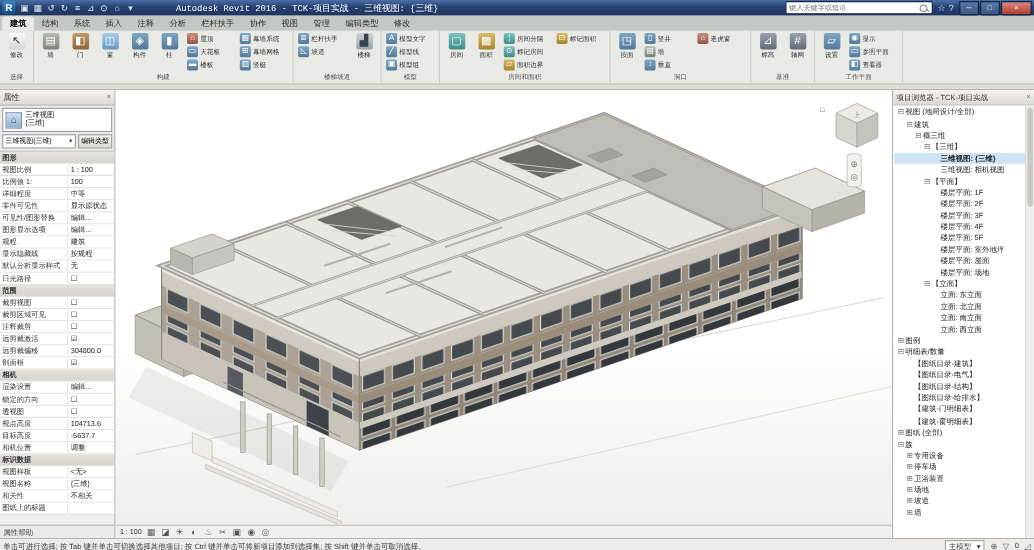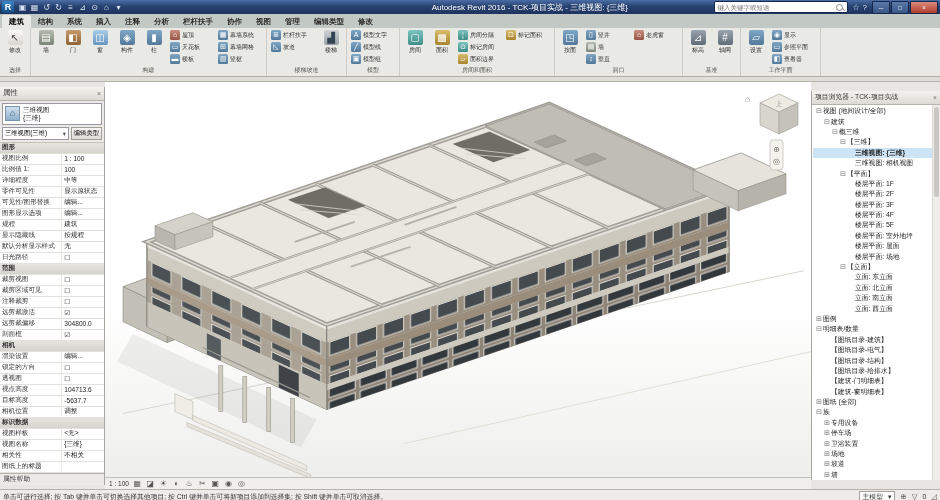--- a/index.html
+++ b/index.html
@@ -6,39 +6,39 @@
   .app{width:940px;height:500px;position:relative;overflow:hidden;background:#e8e6e2;
        font-family:"Liberation Sans","DejaVu Sans",sans-serif;cursor:default;}
 
   
   .titlebar{height:14px;background:linear-gradient(#4a6ea8,#28426f 45%,#1d3360);display:flex;
             align-items:center;color:#fff;font-size:8px;position:relative;padding:0 2px;}
   .logo{width:12px;height:12px;background:linear-gradient(#3b87c8,#14497f);color:#fff;font-weight:bold;
         font-size:9px;border-radius:2px;display:grid;place-items:center;margin-right:3px;flex:none;}
   .qat{display:flex;align-items:center;gap:1px;}
   .qat-icon{width:11px;height:11px;font-size:8px;line-height:11px;text-align:center;color:#d9e4f2;}
-  .tb-title{position:absolute;left:160px;right:312px;text-align:right;font-size:8px;color:#fff;
-            white-space:nowrap;overflow:hidden;pointer-events:none;}
+  .tb-title{position:absolute;left:160px;right:338px;text-align:left;font-size:8px;color:#fff;
+            white-space:nowrap;overflow:hidden;pointer-events:none;font-family:Liberation Mono, monospace;}
   .tsearch{margin-left:auto;display:flex;align-items:center;background:#fff;border:1px solid #16294a;
            height:10px;width:128px;border-radius:2px;padding:0 2px;flex:none;}
   .tsearch input{border:none;outline:none;width:100%;font-size:6.5px;color:#666;padding:0;background:transparent;
                  font-family:inherit;}
   .mag{width:5px;height:5px;border:1.2px solid #8a8a8a;border-radius:50%;position:relative;margin:0 2px;flex:none;}
   .mag::after{content:"";position:absolute;width:3px;height:1.2px;background:#8a8a8a;
               transform:rotate(45deg);right:-3px;bottom:-1px;}
   .tb-icons{display:flex;align-items:center;gap:3px;margin:0 4px;}
   .tb-ic{font-size:8px;color:#dce6f4;}
   .winbtns{display:flex;flex:none;}
   .wb{width:16px;height:11px;display:grid;place-items:center;color:#fff;font-size:6.5px;
       background:linear-gradient(#5a79a8,#3a5685);border:1px solid #16294a;border-radius:0 0 2px 2px;margin-left:1px;}
   .wb.close{background:linear-gradient(#d98b7e,#b13c2a);width:26px;}
 
   
   .rtabs{height:14px;background:#c2c9c4;display:flex;align-items:flex-end;font-size:7.5px;color:#2d2d2d;padding:0 2px;}
-  .rtab{padding:2px 7px 1px;border-radius:2px 2px 0 0;white-space:nowrap;font-weight:bold;}
+  .rtab{padding:2px 7px 1px;border-radius:2px 2px 0 0;white-space:nowrap;}
   .rtab:first-child{background:#e9eae5;font-weight:bold;color:#000;}
 
   
   .ribbon{height:48px;background:#e9eae5;border-bottom:1px solid #b0aea7;display:flex;align-items:stretch;overflow:hidden;}
   .rgroup{display:flex;flex-direction:column;border-right:1px solid #cfcdc6;padding:1px 2px 0;flex:none;}
   .rbody{flex:1;display:flex;align-items:flex-start;gap:1px;}
   .rglabel{font-size:6px;color:#57554f;text-align:center;padding:1px 2px;white-space:nowrap;}
   .rbtn-l{display:flex;flex-direction:column;align-items:center;width:26px;padding:1px 0;}
   .rbtn-l .rlab{font-size:6px;color:#333;margin-top:1px;white-space:nowrap;max-width:28px;overflow:hidden;}
   .ric{width:15px;height:15px;border-radius:2px;background:linear-gradient(#7fa7c5,#53799a);color:#fff;
@@ -53,21 +53,21 @@
   [data-name="window-icon"]{background:linear-gradient(#a8cce8,#6595bf);}
   [data-name="wall-icon"],[data-name="opening-wall-icon"]{background:linear-gradient(#b5bdb2,#7d8578);}
   [data-name="roof-icon"],[data-name="dormer-icon"]{background:linear-gradient(#c98d7e,#955546);}
   [data-name="room-icon"],[data-name="room-separator-icon"],[data-name="tag-room-icon"]{background:linear-gradient(#7cc4bf,#3f8c86);}
   [data-name="area-icon"],[data-name="area-boundary-icon"],[data-name="tag-area-icon"]{background:linear-gradient(#d9bc6b,#a8842e);}
   [data-name="level-icon"],[data-name="grid-icon"]{background:linear-gradient(#9aa4ae,#5f6b77);}
   [data-name="stairs-icon"]{background:linear-gradient(#cfd3d6,#9aa0a5);color:#334455;}
   .optstrip{height:4px;background:#dfddd7;border-bottom:1px solid #b5b3ac;}
 
   
-  .main{height:407px;display:flex;align-items:center;}
+  .main{height:407px;display:flex;}
 
   
   .props{width:104px;background:#eceae6;border-right:1px solid #a8a6a0;display:flex;flex-direction:column;
          font-size:7px;flex:none;overflow:hidden;}
   .phead{height:13px;background:linear-gradient(#f4f2ee,#dcdad4);border-bottom:1px solid #b5b3ac;display:flex;
          align-items:center;padding:0 3px;font-size:7.5px;color:#333;gap:2px;}
   .phead .px{margin-left:auto;color:#777;font-size:7px;}
   .selector{display:flex;align-items:center;gap:3px;background:#fff;border:1px solid #9a98a0;margin:2px;
             height:20px;padding:0 2px;flex:none;}
   .sel-ic{width:13px;height:13px;background:linear-gradient(#cfe0ef,#8fb0cc);border:1px solid #7d95ac;flex:none;

